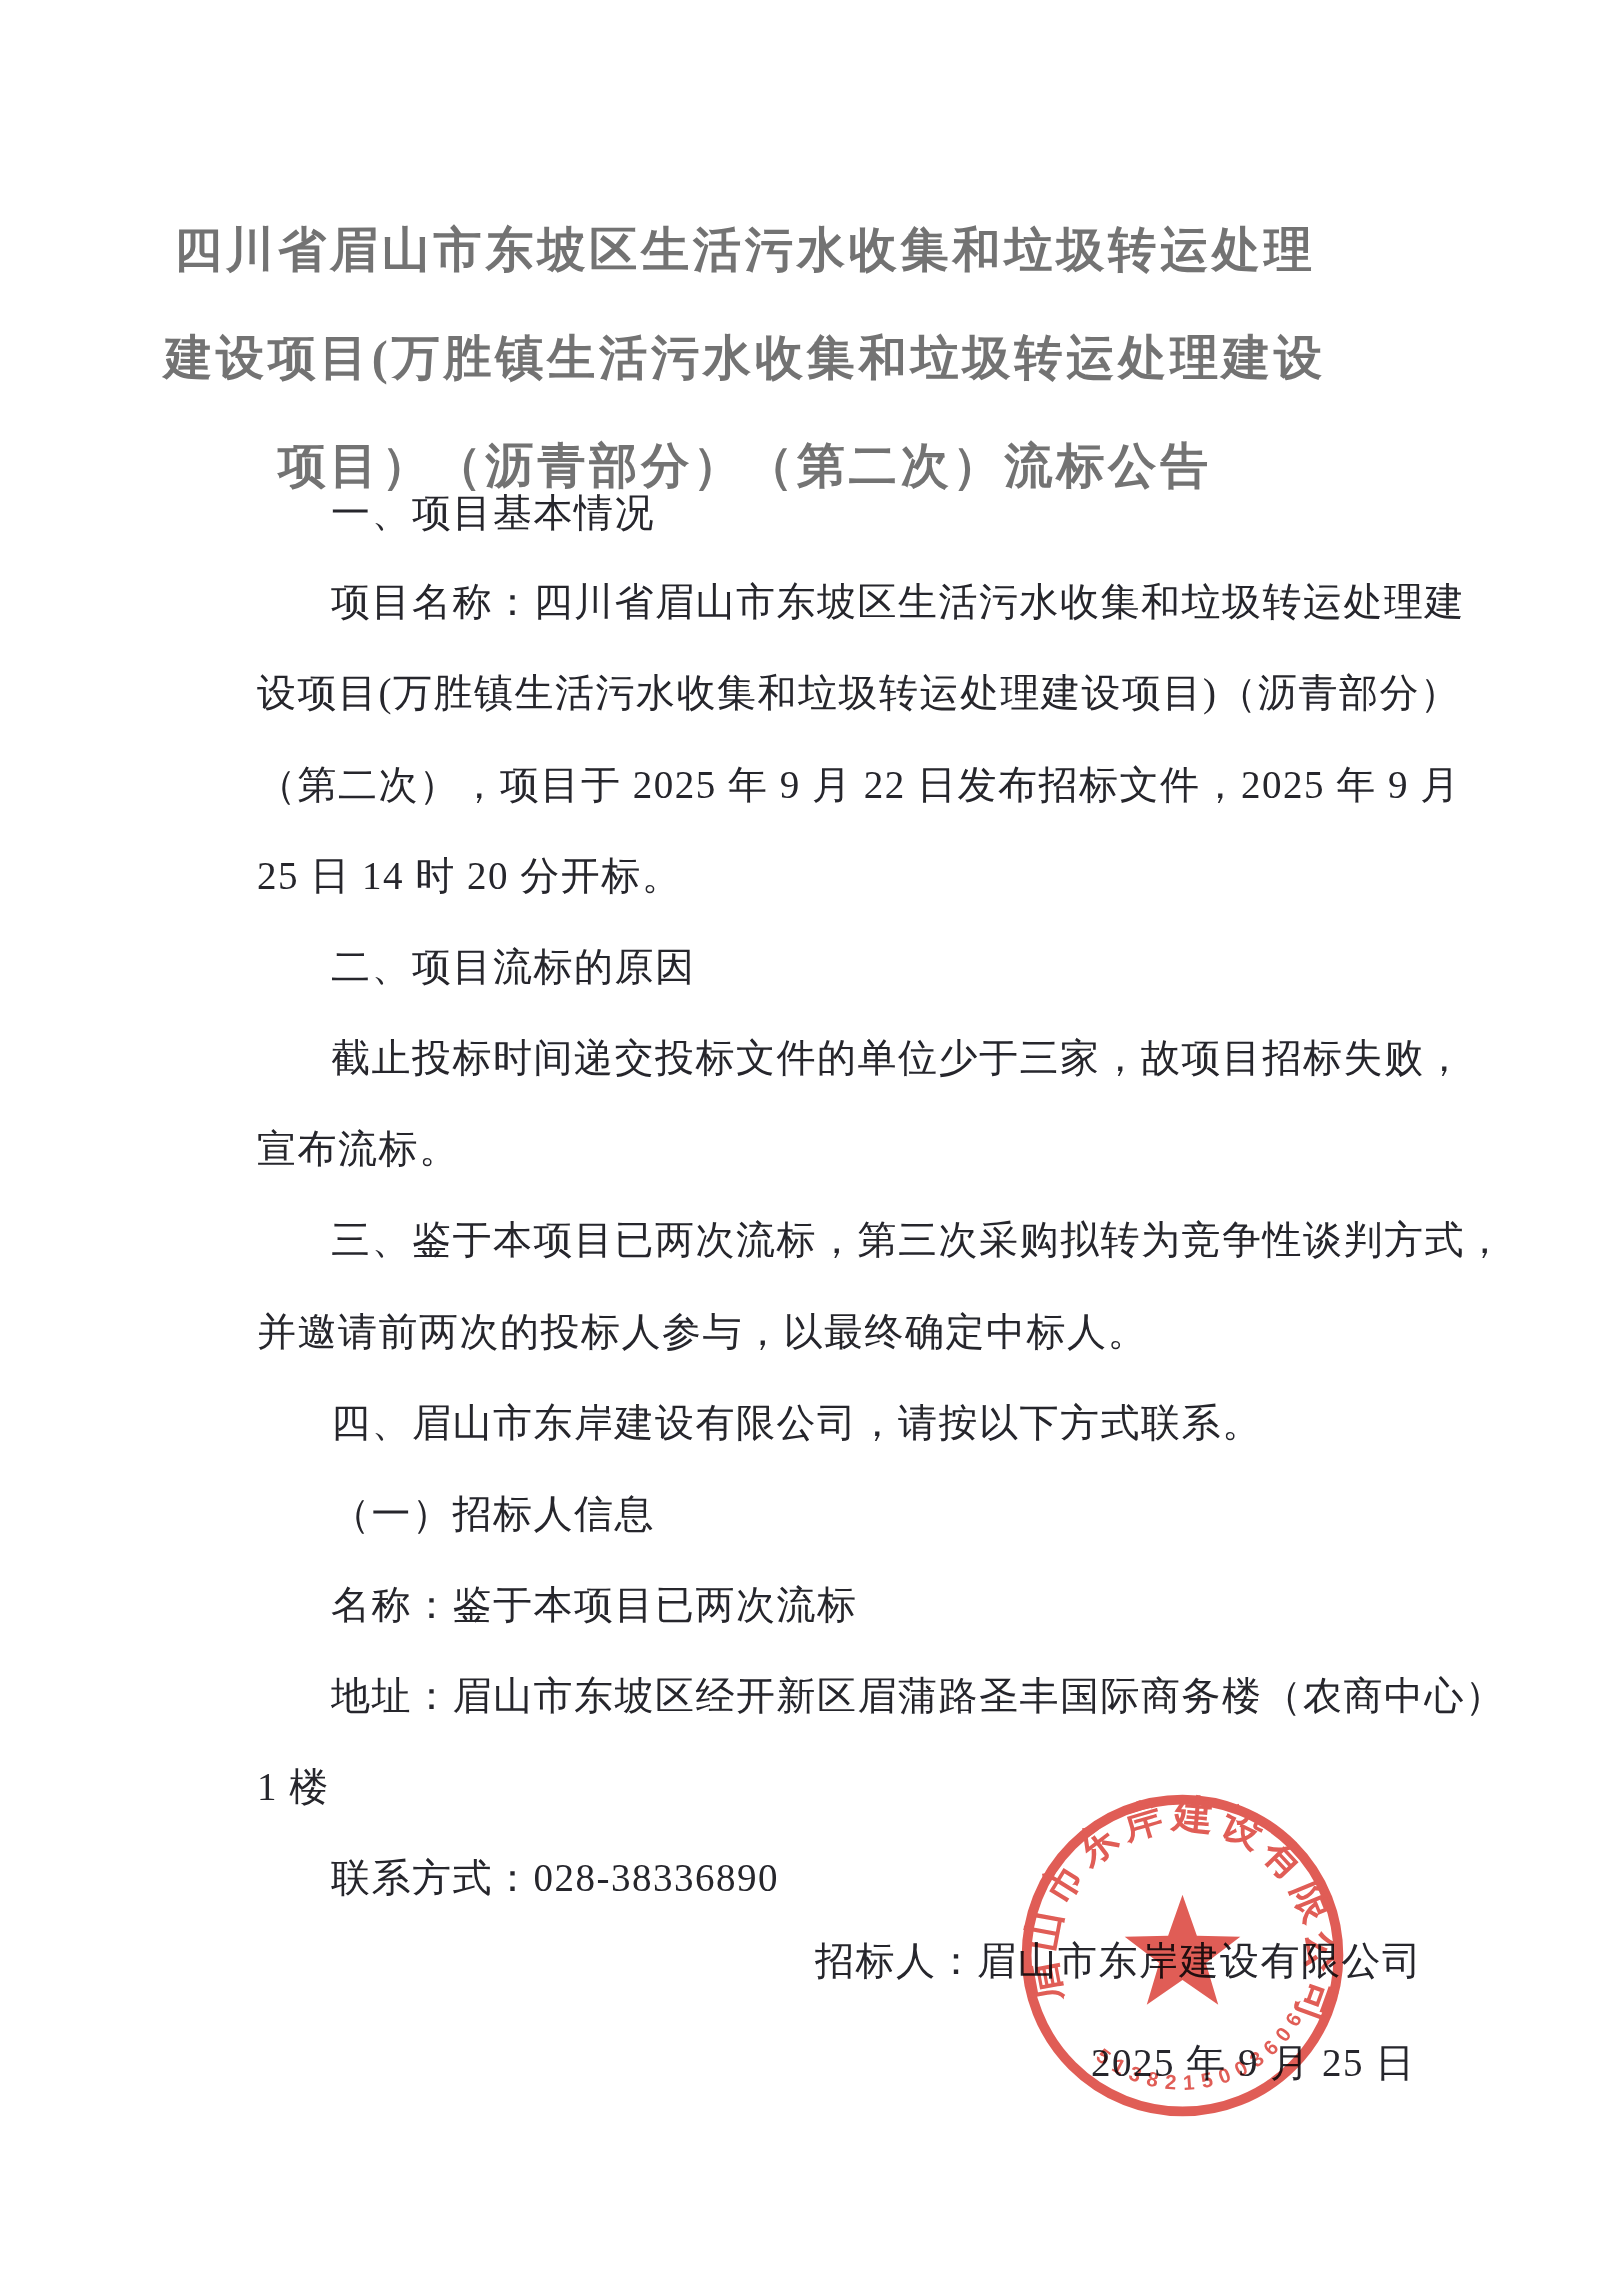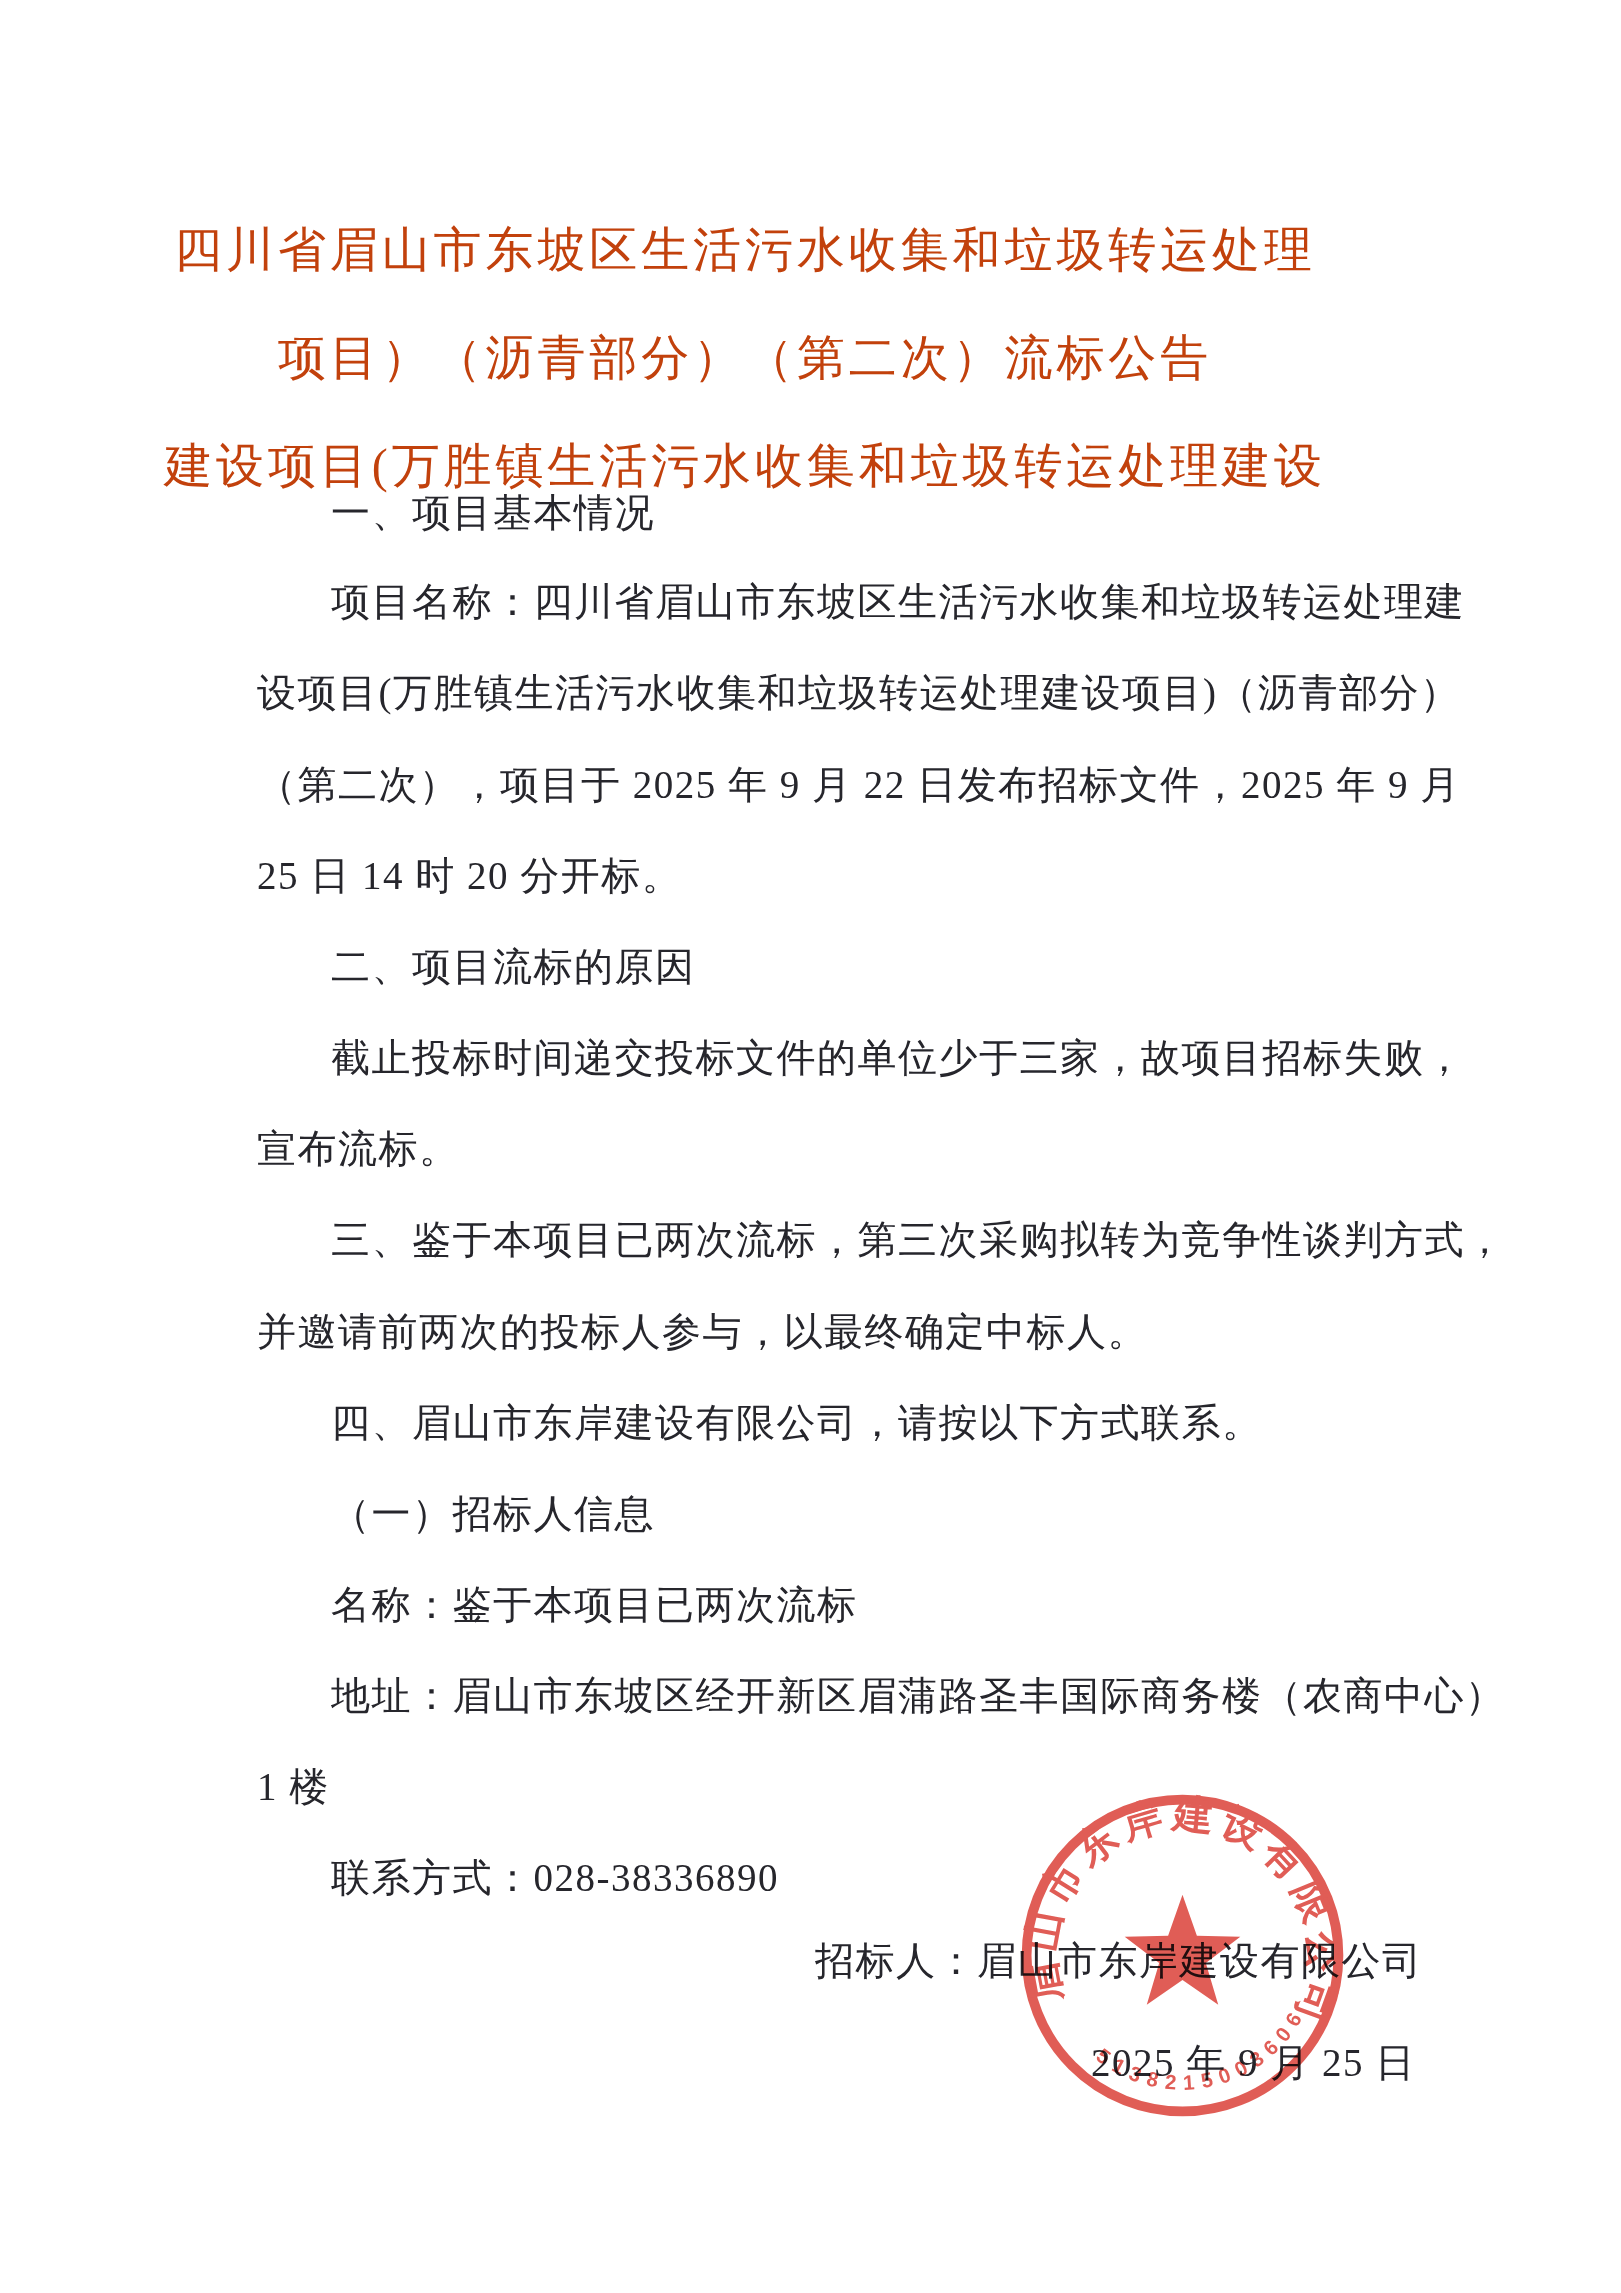--- a/index.html
+++ b/index.html
@@ -3,21 +3,21 @@
 <meta charset="utf-8">
 <style>
   html,body{margin:0;padding:0;background:#e8e8e8;}
   .page{
     position:relative;width:1621px;height:2294px;background:#ffffff;
     font-family:"Liberation Serif","DejaVu Serif",serif;
     color:#26262c;overflow:hidden;margin:0 auto;
   }
   .title-block{
     position:absolute;top:196px;left:0;width:1490px;text-align:center;
-    font-weight:normal;font-size:48px;line-height:108px;letter-spacing:3.9px;color:#c2410c;
+    font-weight:bold;font-size:48px;line-height:108px;letter-spacing:3.9px;color:#737373;
   }
   .ln{
     position:absolute;margin:4px;left:253px;font-size:39px;line-height:1.15;
     letter-spacing:1.5px;white-space:pre;
   }
   .ln.indent{left:327px;}
   .sig{position:absolute;font-size:39px;letter-spacing:1.5px;white-space:pre;line-height:1.15;}
   .sig.issuer{left:815px;top:1939px;}
   .sig.date{left:1091px;top:2041px;}
   .stamp{
@@ -33,22 +33,22 @@
     font-weight:bold;font-size:21px;fill:#dd4b43;letter-spacing:4px;
   }
 </style>
 </head>
 <body>
 
 <div class="page">
 
   <header class="title-block">
     <div>四川省眉山市东坡区生活污水收集和垃圾转运处理</div>
+    <div>建设项目(万胜镇生活污水收集和垃圾转运处理建设</div>
     <div>项目）（沥青部分）（第二次）流标公告</div>
-    <div>建设项目(万胜镇生活污水收集和垃圾转运处理建设</div>
   </header>
 
   <main>
     <p class="ln indent" style="top:487px">一、项目基本情况</p>
     <p class="ln indent" style="top:576px">项目名称：四川省眉山市东坡区生活污水收集和垃圾转运处理建</p>
     <p class="ln" style="top:667px">设项目(万胜镇生活污水收集和垃圾转运处理建设项目)（沥青部分）</p>
     <p class="ln" style="top:759px">（第二次），项目于 2025 年 9 月 22 日发布招标文件，2025 年 9 月</p>
     <p class="ln" style="top:850px">25 日 14 时 20 分开标。</p>
     <p class="ln indent" style="top:941px">二、项目流标的原因</p>
     <p class="ln indent" style="top:1032px">截止投标时间递交投标文件的单位少于三家，故项目招标失败，</p>

